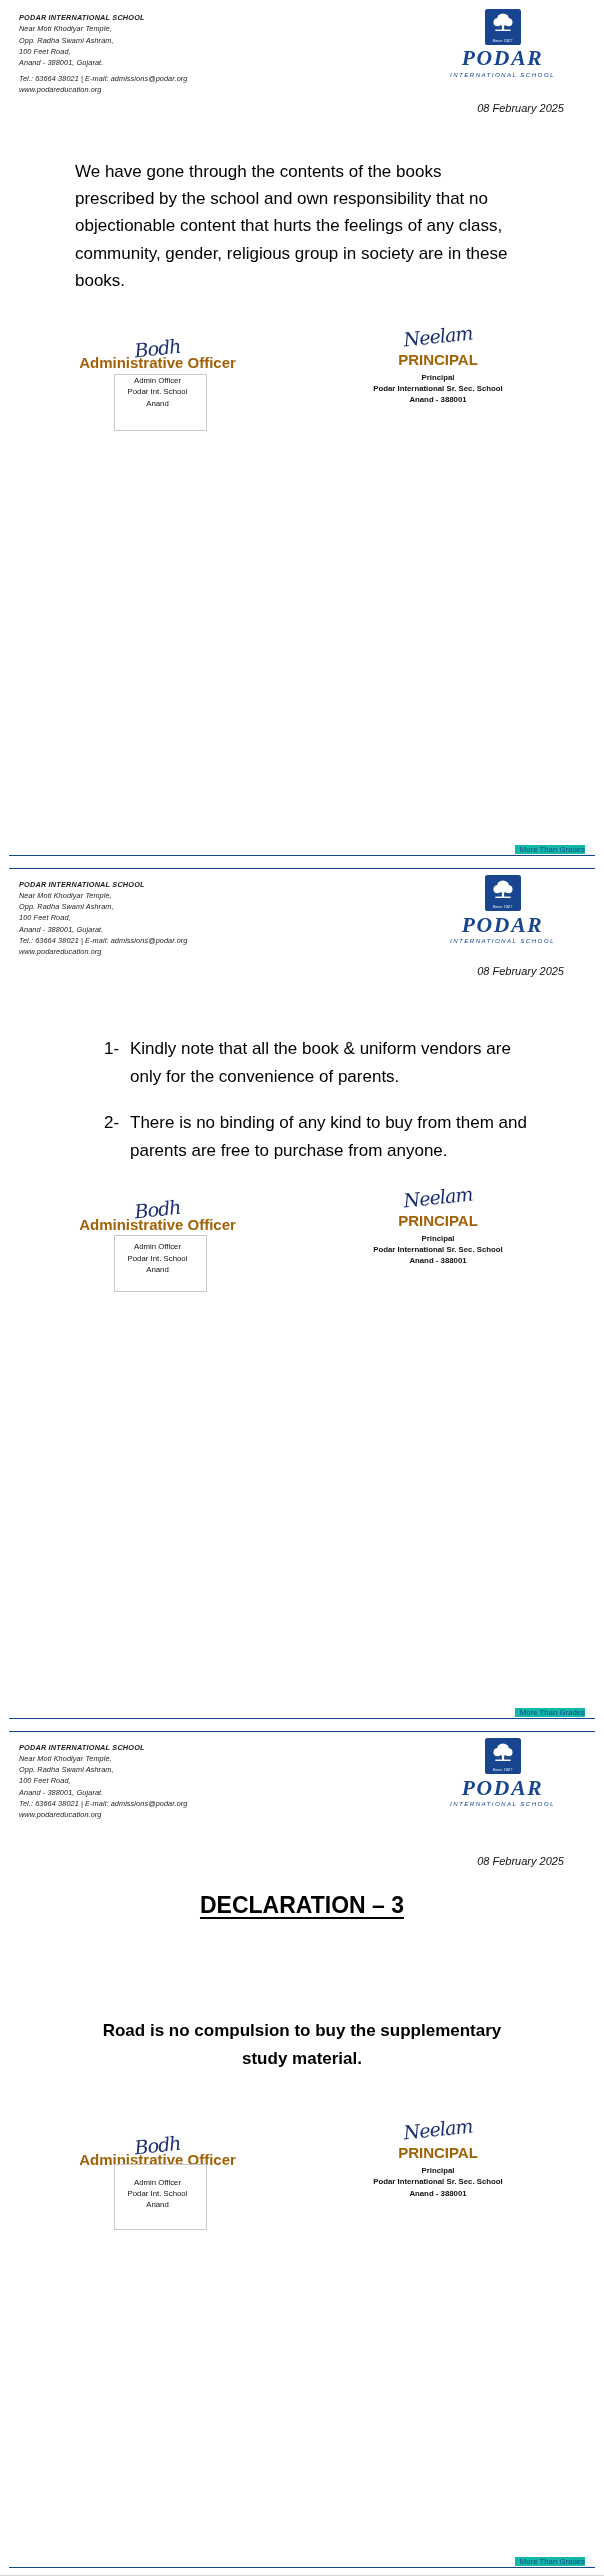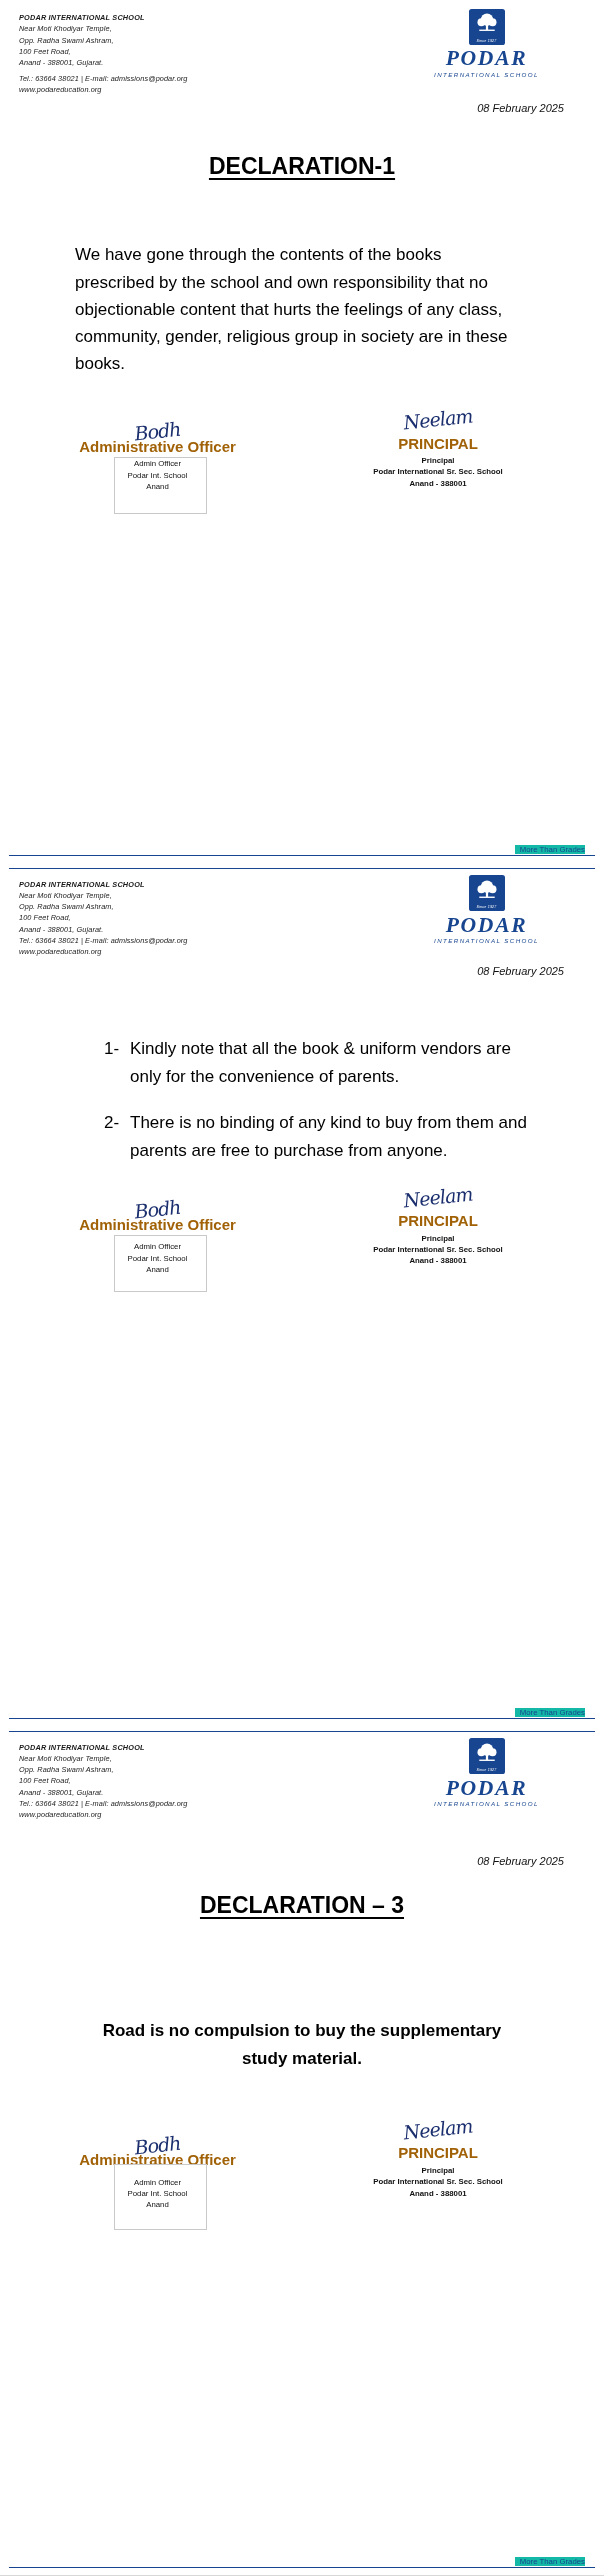--- a/index.html
+++ b/index.html
@@ -39,21 +39,21 @@
     letter-spacing: 0.1px;
   }
   .addr .org {
     font-weight: bold;
     font-size: 7.3px;
     letter-spacing: 0.2px;
   }
   .logo-wrap {
     position: absolute;
     top: 8.6px;
-    right: 40px;
+    right: 24px;
     width: 155px;
     text-align: center;
   }
   .logo-badge {
     width: 36px; height: 36px;
     margin: 0 auto;
     background: #17458f;
     border-radius: 2.6px;
     position: relative;
     display: block;
@@ -228,21 +228,20 @@
           </svg>
           <span class="logo-since">Since 1927</span>
         </span>
         <div class="logo-name">PODAR</div>
         <div class="logo-sub">INTERNATIONAL SCHOOL</div>
       </div>
 
       <div class="doc-date" style="top:102px;">08 February 2025</div>
     </div>
 
-    <h1 class="title" style="margin-top:41px;">DECLARATION-1</h1>
 
     <div style="padding:38px 74px 0 67px;">
       <p class="para">We have gone through the contents of the books prescribed by the school and own responsibility that no objectionable content that hurts the feelings of any class, community, gender, religious group in society are in these books.</p>
     </div>
 
     <div class="sigrow" style="margin-top:45px;">
       <div class="sigblock" style="left:41px; top:0; width:233px;">
         <div class="sig-script">Bodh</div>
         <div class="sig-name">Administrative Officer</div>
         <div class="sig-meta">

